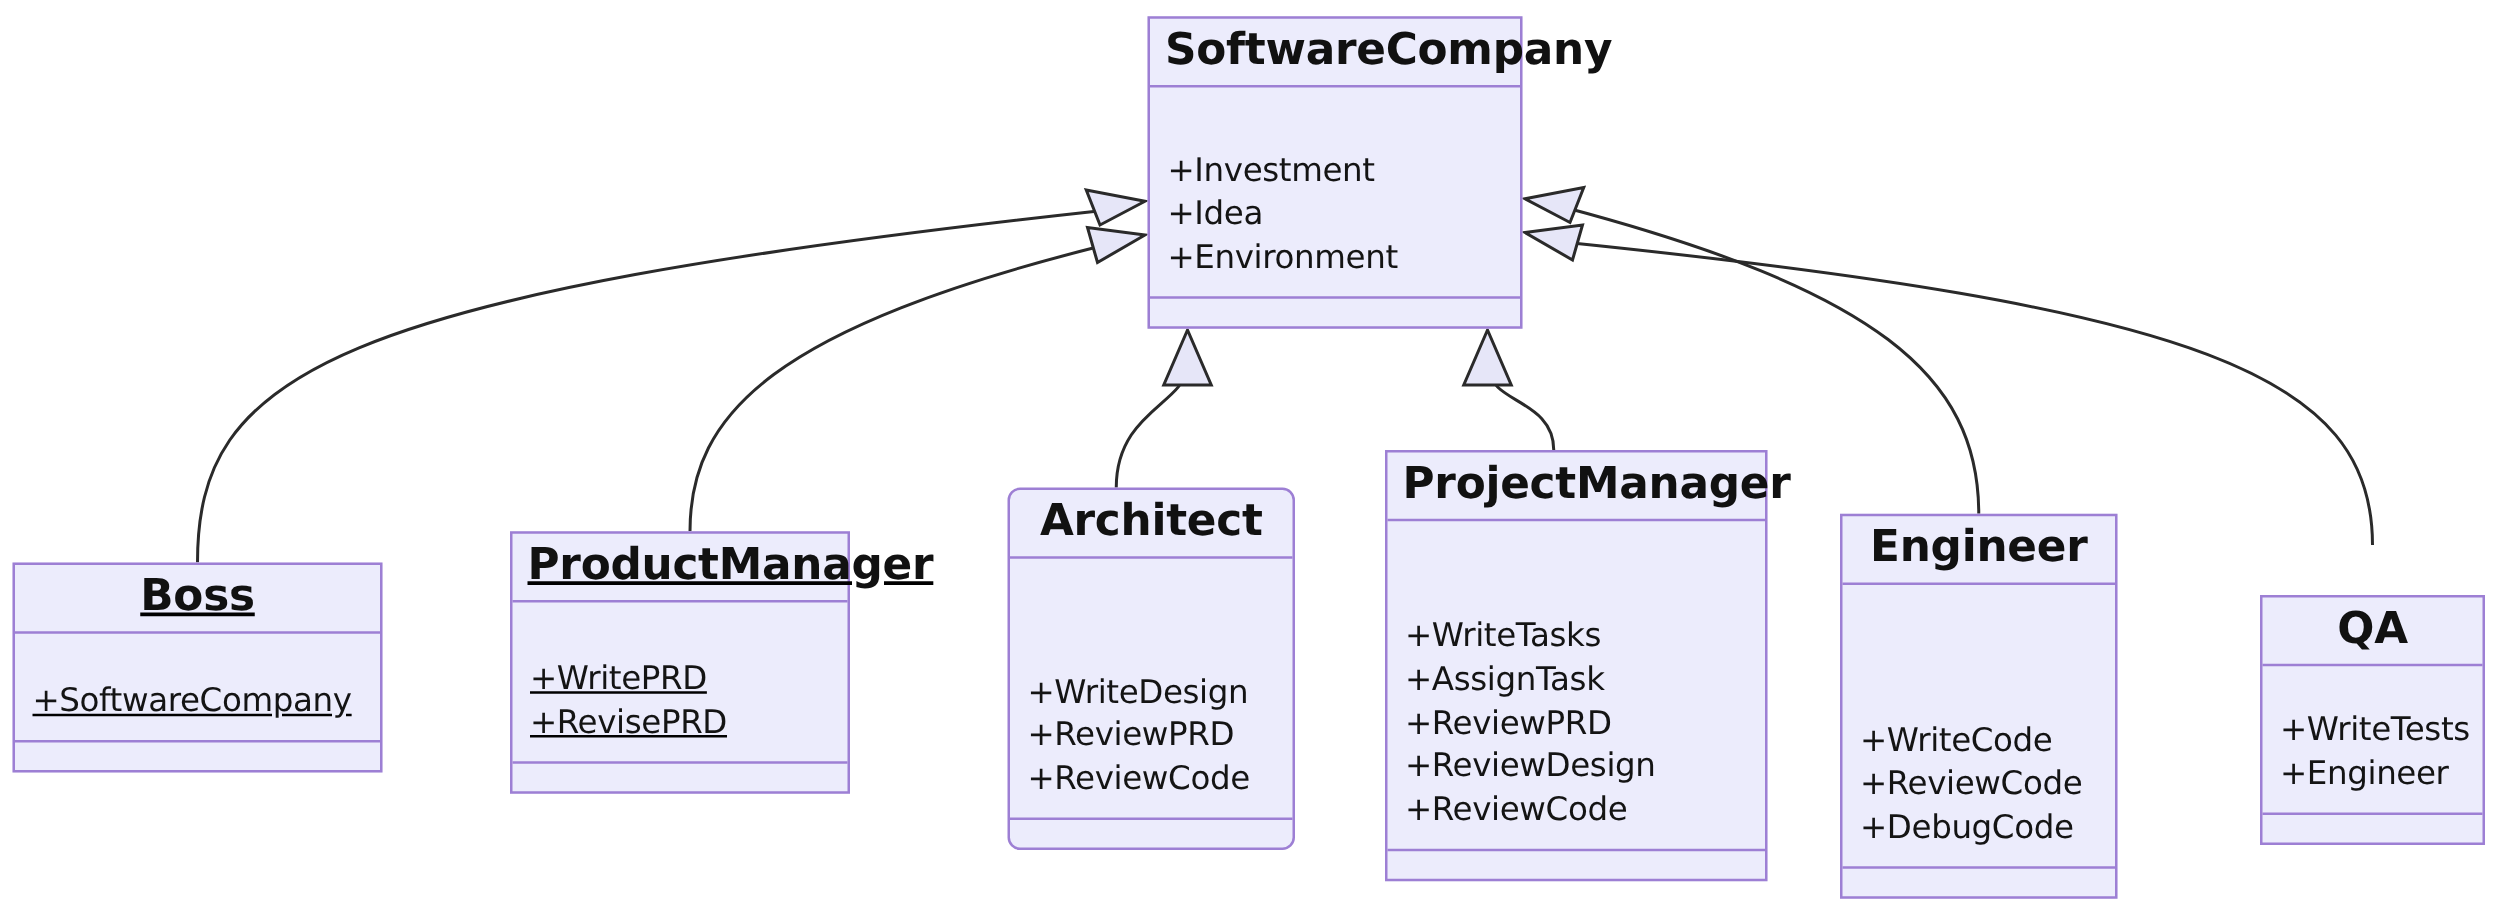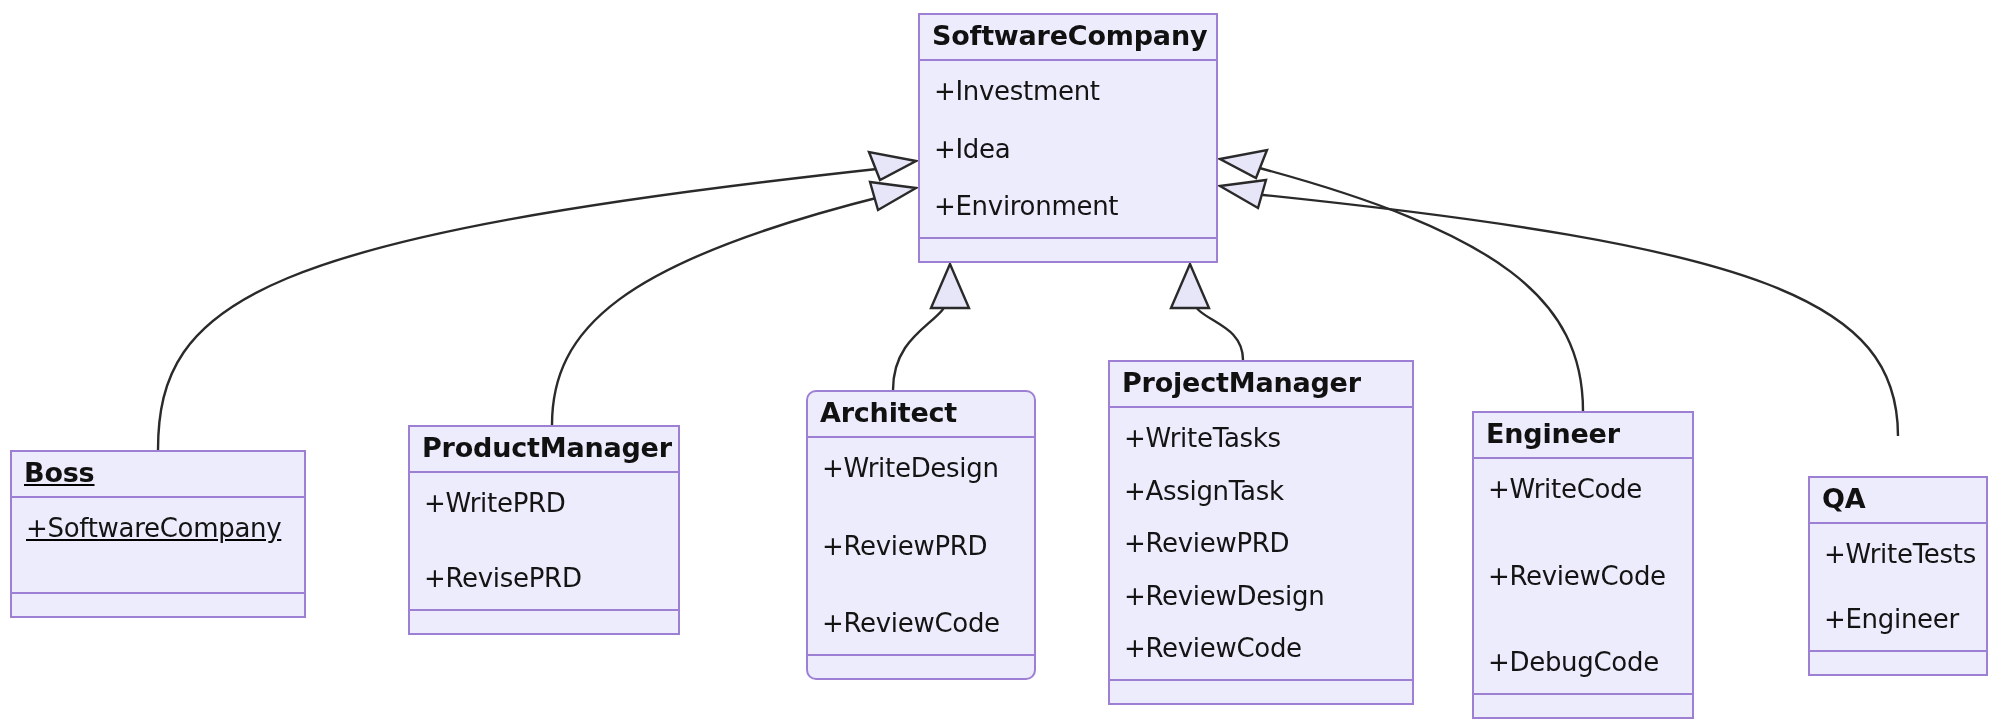--- a/index.html
+++ b/index.html
@@ -30,38 +30,38 @@
     position: absolute;
     box-sizing: border-box;
     background: #ececfc;
     border: 2px solid #9d7fd4;
     display: flex;
     flex-direction: column;
     z-index: 2;
   }
   .uml-title {
     box-sizing: border-box;
-    text-align: left;
+    text-align: center;
     font-weight: bold;
-    font-size: 27px;
+    font-size: 35px;
     color: #111111;
     border-bottom: 2px solid #9d7fd4;
     padding: 7px 12px 9px 12px;
     line-height: 1.05;
     letter-spacing: -0.2px;
     white-space: nowrap;
   }
   .uml-attrs {
     box-sizing: border-box;
     flex: 1 1 auto;
     border-bottom: 2px solid #9d7fd4;
     padding: 13px 14px 13px 14px;
     display: flex;
     flex-direction: column;
-    justify-content: space-between;
+    justify-content: flex-end;
   }
   .uml-attr {
     font-size: 26px;
     color: #141414;
     line-height: 1.34;
     white-space: nowrap;
     letter-spacing: -0.3px;
   }
   .uml-methods {
     box-sizing: border-box;
@@ -118,21 +118,21 @@
   </div>
 
   <div class="uml-class" style="left:10px; top:450px; width:296px; height:168px;text-decoration:underline;">
     <div class="uml-title">Boss</div>
     <div class="uml-attrs">
       <div class="uml-attr">+SoftwareCompany</div>
     </div>
     <div class="uml-methods"></div>
   </div>
 
-  <div class="uml-class" style="left:408px; top:425px; width:272px; height:210px;">
+  <div class="uml-class" style="left:408px; top:425px; width:272px; height:210px;text-decoration:underline;">
     <div class="uml-title">ProductManager</div>
     <div class="uml-attrs">
       <div class="uml-attr">+WritePRD</div>
       <div class="uml-attr">+RevisePRD</div>
     </div>
     <div class="uml-methods"></div>
   </div>
 
   <div class="uml-class" style="left:806px; top:390px; width:230px; height:290px;border-radius:10px;">
     <div class="uml-title">Architect</div>

